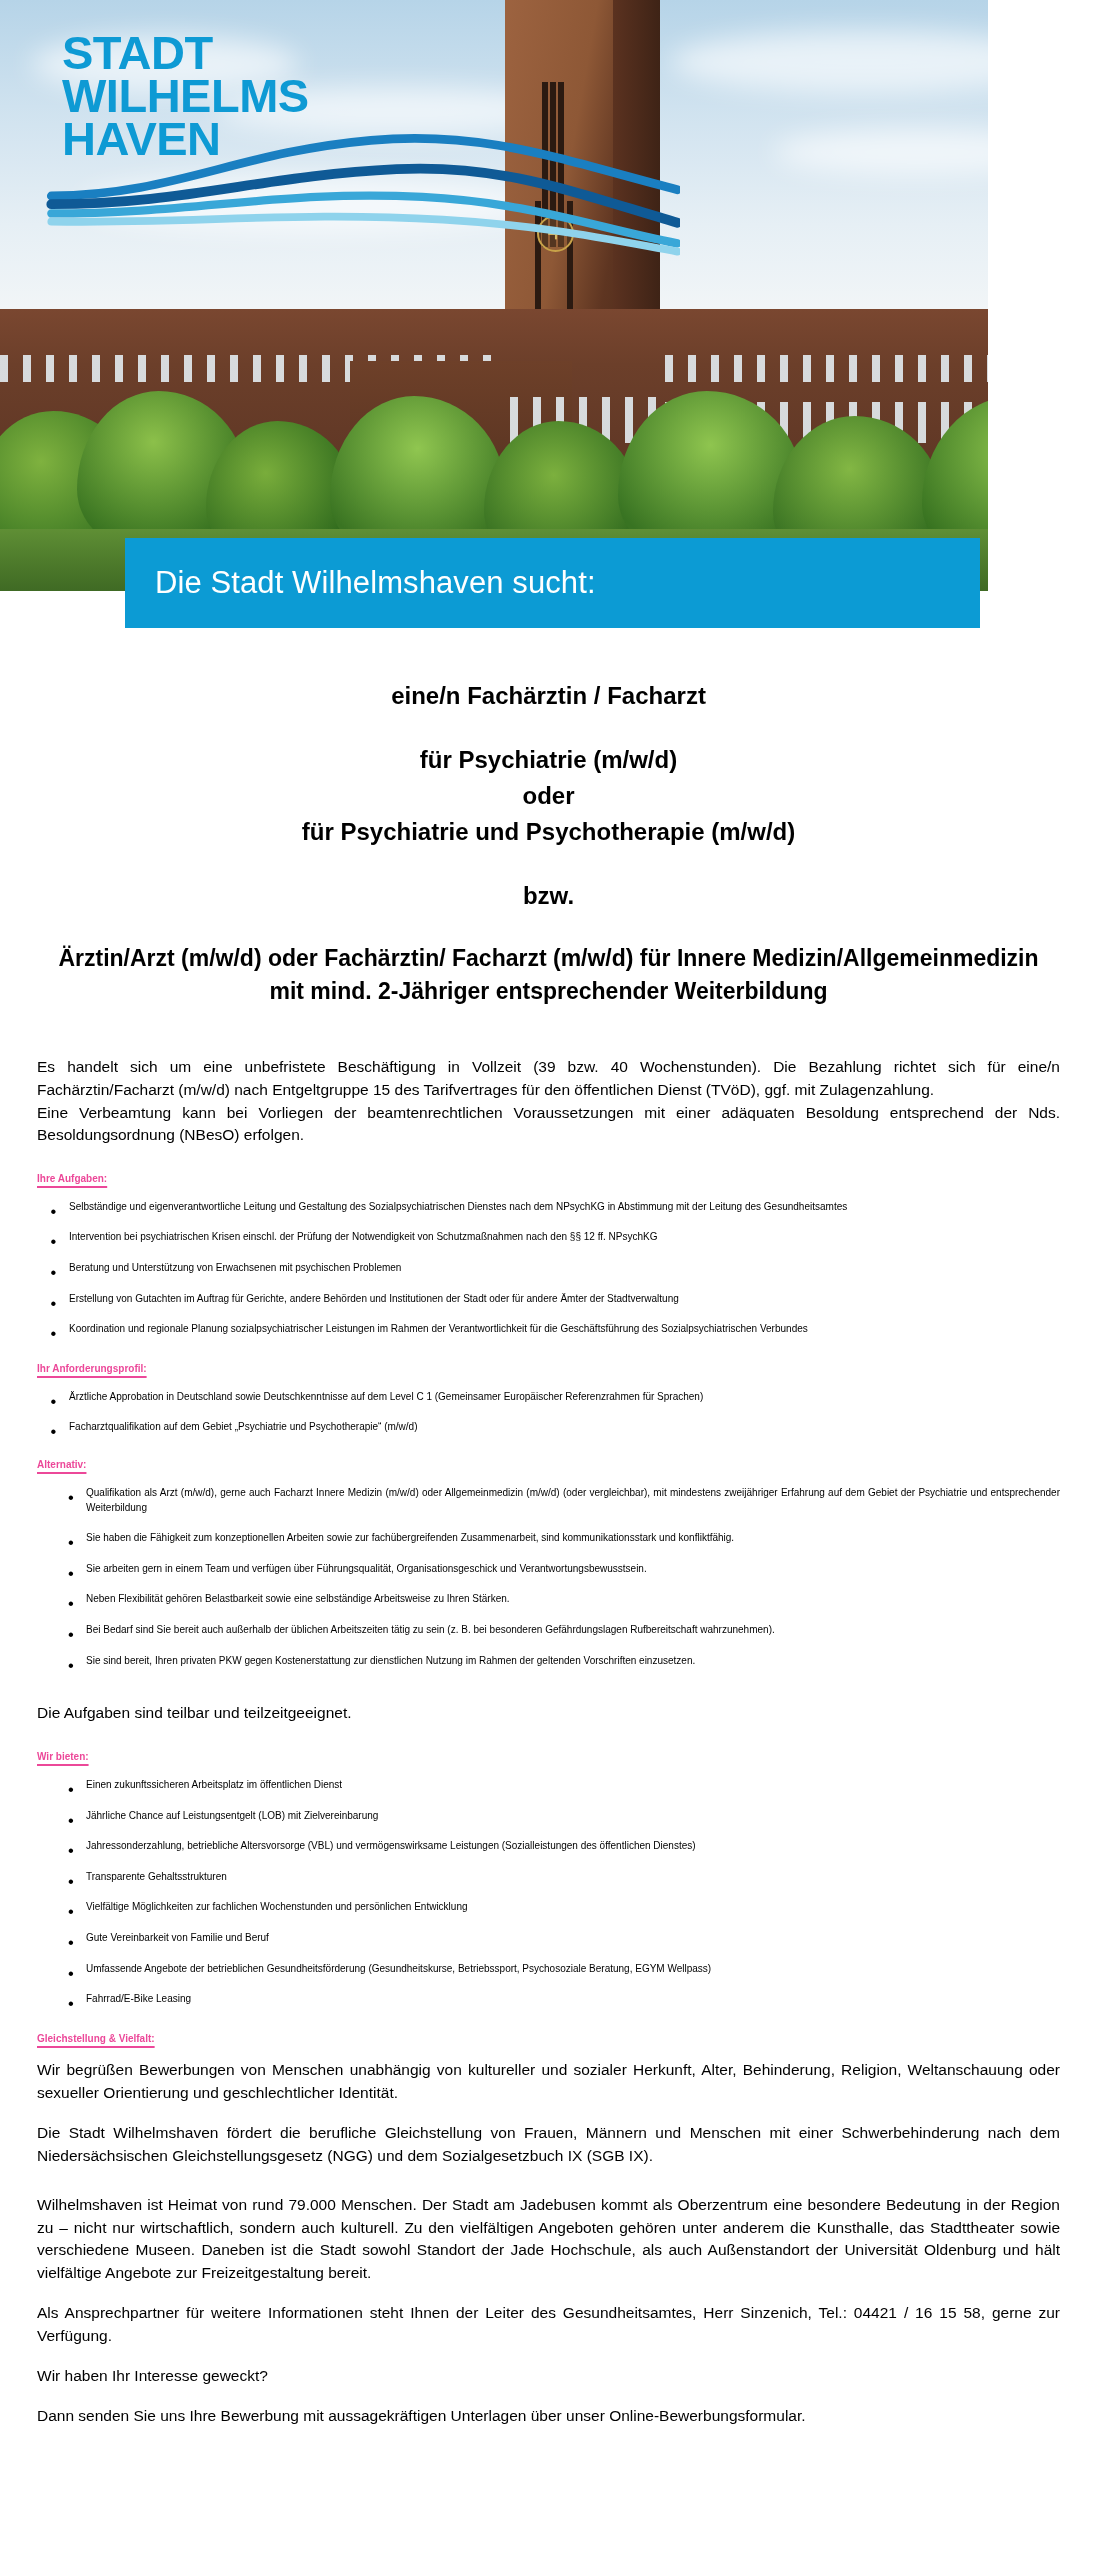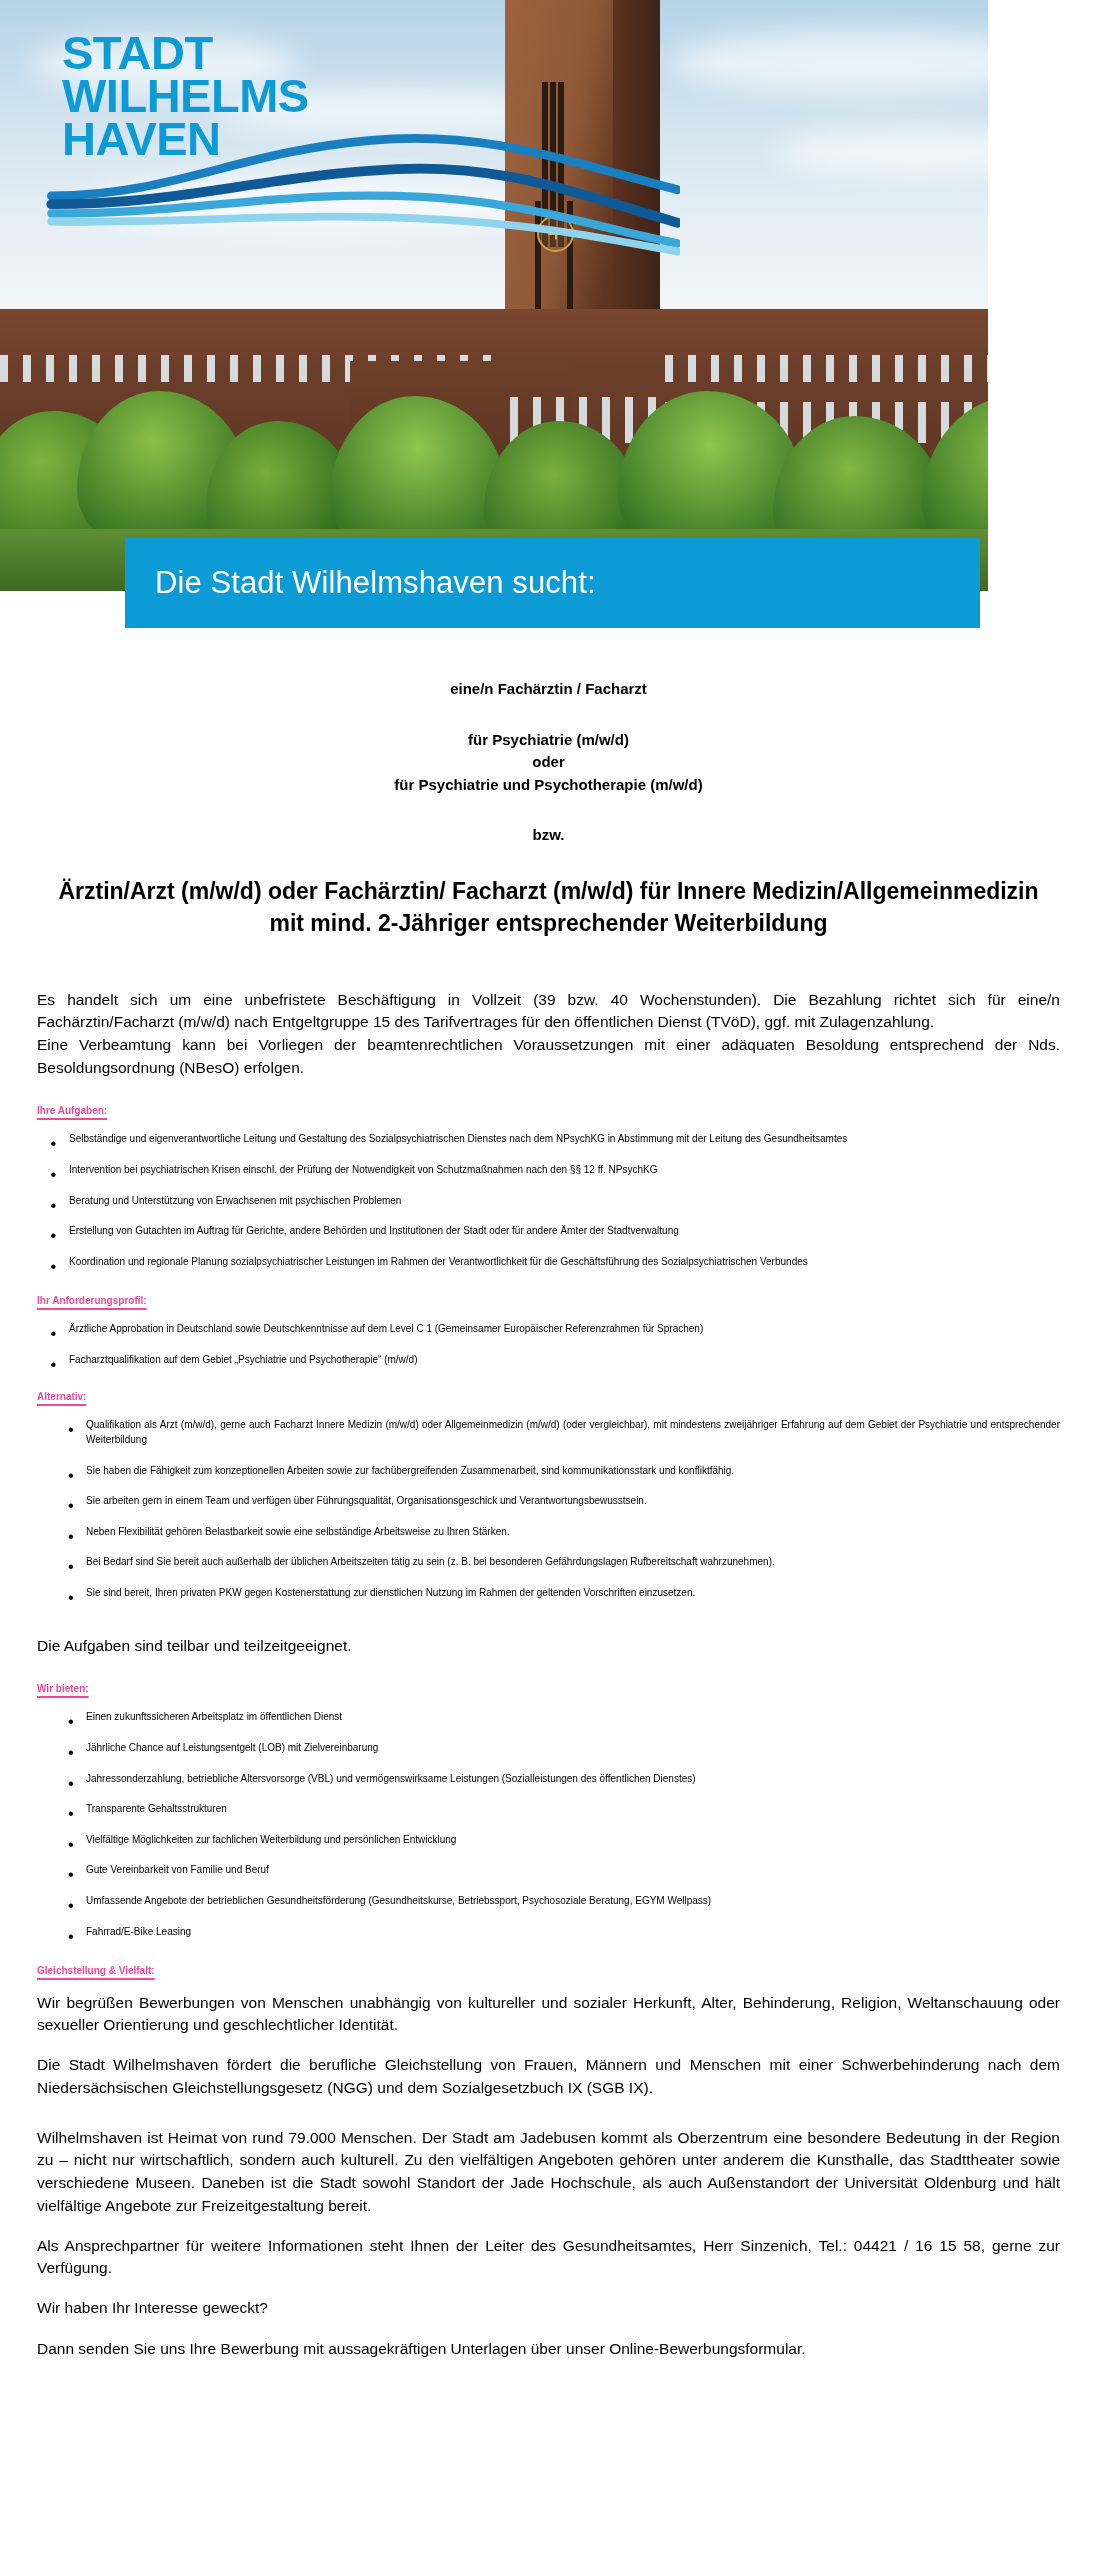--- a/index.html
+++ b/index.html
@@ -180,21 +180,21 @@
   
   .content {
     position: relative;
     padding: 0 37px;
   }
   .job-titles {
     text-align: center;
     margin-top: 87px;
   }
   .jt-line {
-    font-size: 15px;
+    font-size: 24px;
     font-weight: 700;
     color: #000;
     line-height: 1.50;
   }
   .jt-gap { height: 28px; }
   .jt-big {
     font-size: 23px;
     font-weight: 700;
     color: #000;
     line-height: 1.42;
@@ -356,21 +356,21 @@
     </ul>
     <div class="spacer-md"></div>
     <p class="para">Die Aufgaben sind teilbar und teilzeitgeeignet.</p>
 
     <h3 class="section-head">Wir bieten:</h3>
     <ul class="bullets indent">
       <li>Einen zukunftssicheren Arbeitsplatz im öffentlichen Dienst</li>
       <li>Jährliche Chance auf Leistungsentgelt (LOB) mit Zielvereinbarung</li>
       <li>Jahressonderzahlung, betriebliche Altersvorsorge (VBL) und vermögenswirksame Leistungen (Sozialleistungen des öffentlichen Dienstes)</li>
       <li>Transparente Gehaltsstrukturen</li>
-      <li>Vielfältige Möglichkeiten zur fachlichen Weiterbildung und persönlichen Entwicklung</li>
+      <li>Vielfältige Möglichkeiten zur fachlichen Wochenstunden und persönlichen Entwicklung</li>
       <li>Gute Vereinbarkeit von Familie und Beruf</li>
       <li>Umfassende Angebote der betrieblichen Gesundheitsförderung (Gesundheitskurse, Betriebssport, Psychosoziale Beratung, EGYM Wellpass)</li>
       <li>Fahrrad/E-Bike Leasing</li>
     </ul>
 
     <h3 class="section-head">Gleichstellung &amp; Vielfalt:</h3>
     <p class="para">Wir begrüßen Bewerbungen von Menschen unabhängig von kultureller und sozialer Herkunft, Alter, Behinderung, Religion, Weltanschauung oder sexueller Orientierung und geschlechtlicher Identität.</p>
     <div class="spacer-sm"></div>
     <p class="para">Die Stadt Wilhelmshaven fördert die berufliche Gleichstellung von Frauen, Männern und Menschen mit einer Schwerbehinderung nach dem Niedersächsischen Gleichstellungsgesetz (NGG) und dem Sozialgesetzbuch IX (SGB IX).</p>
 

